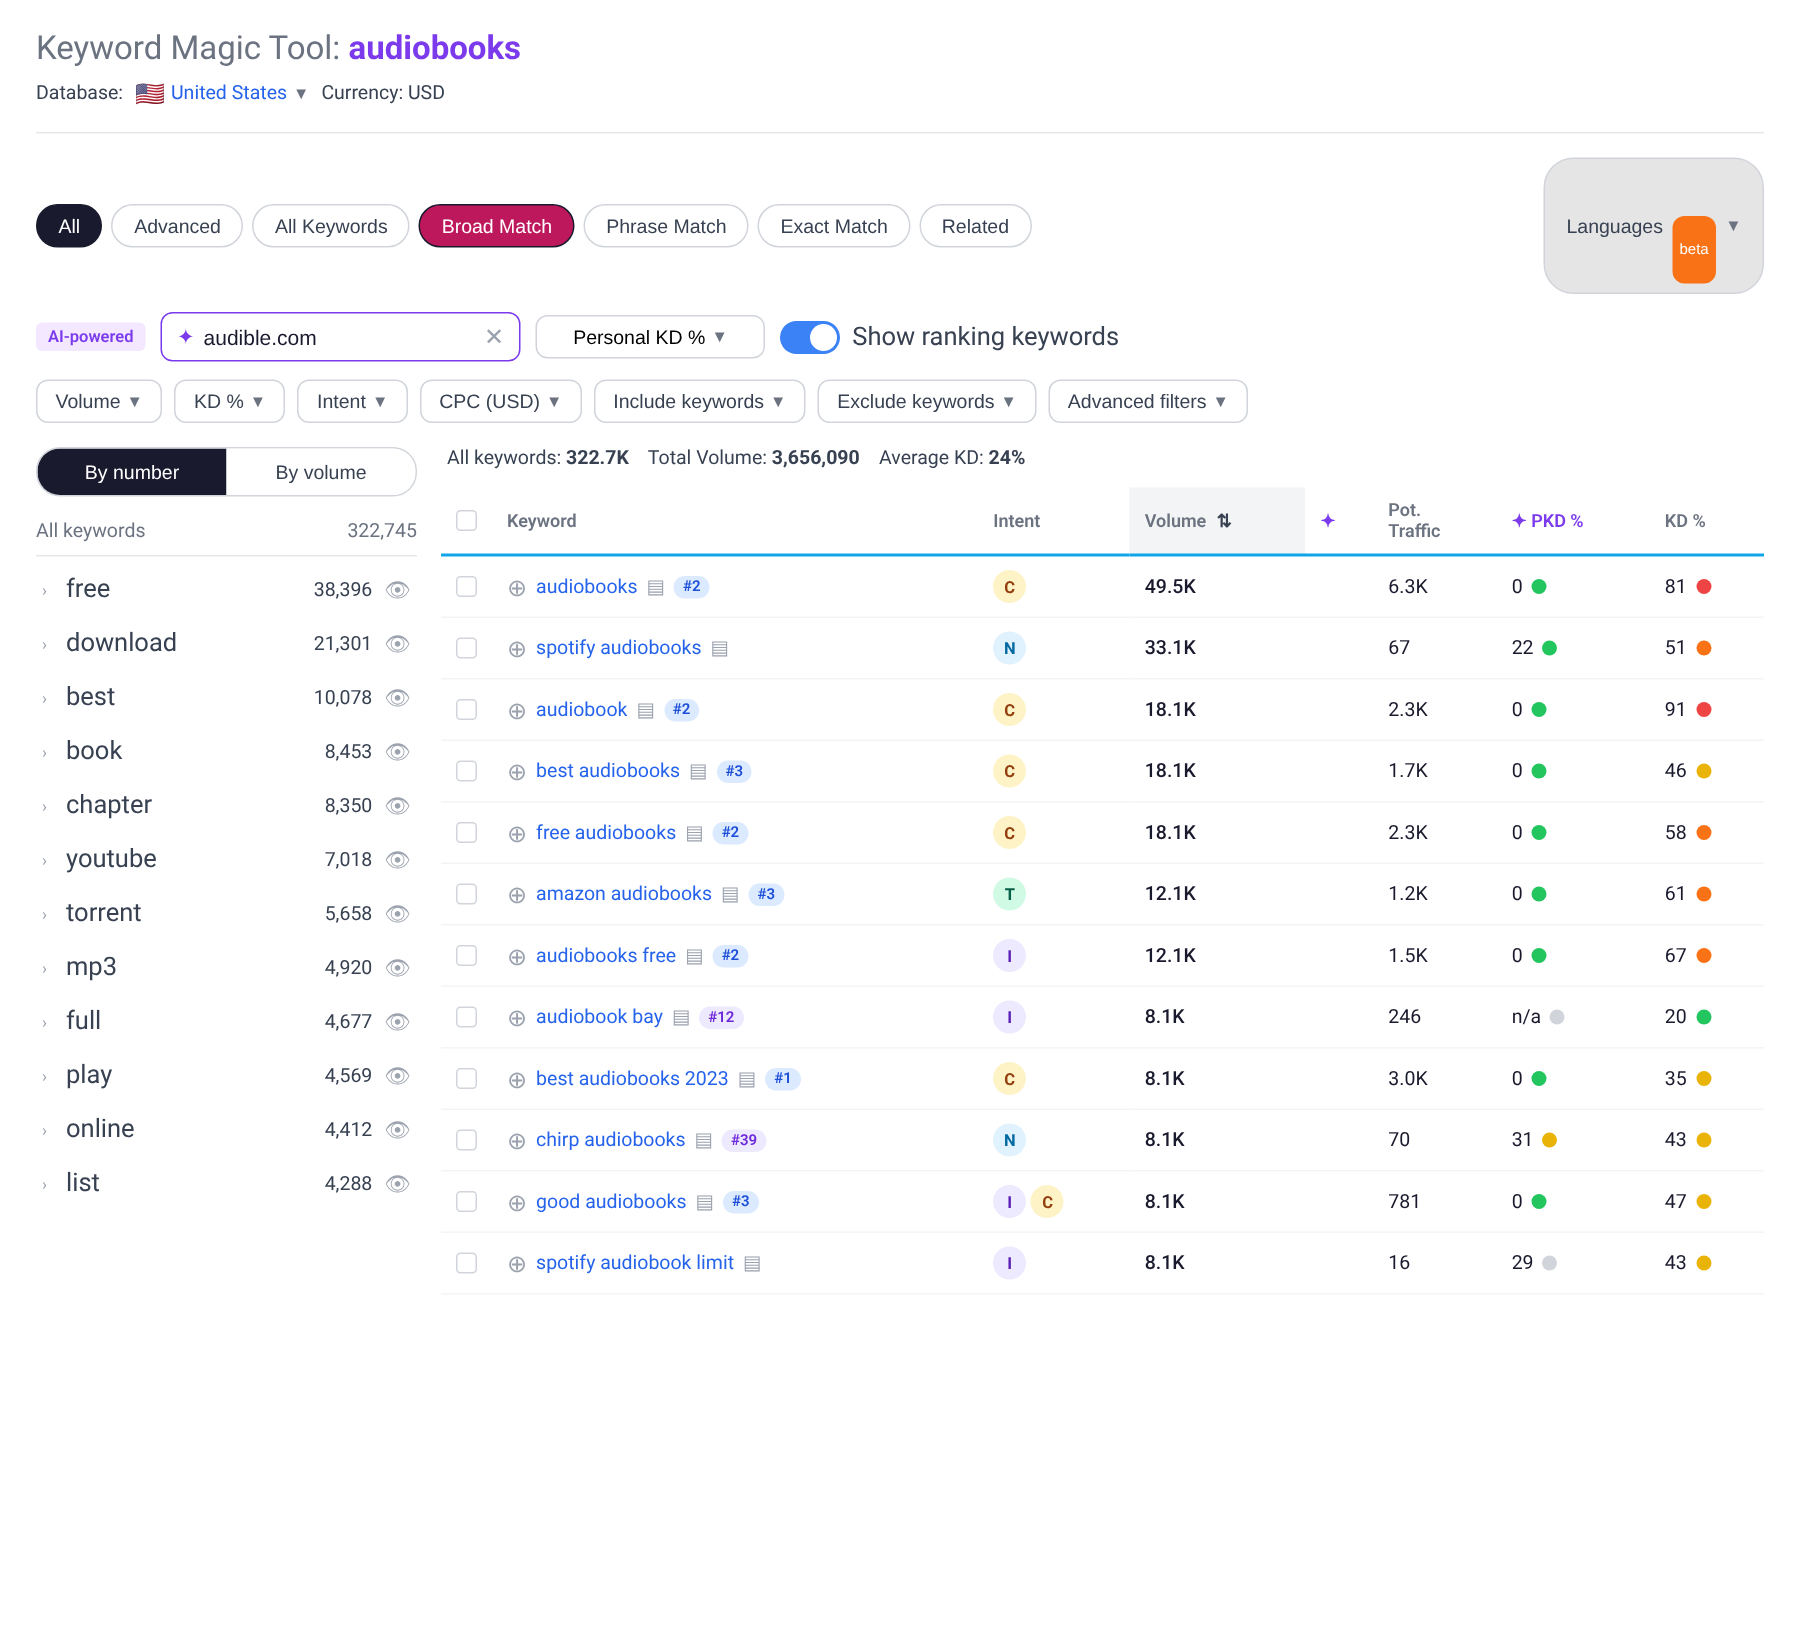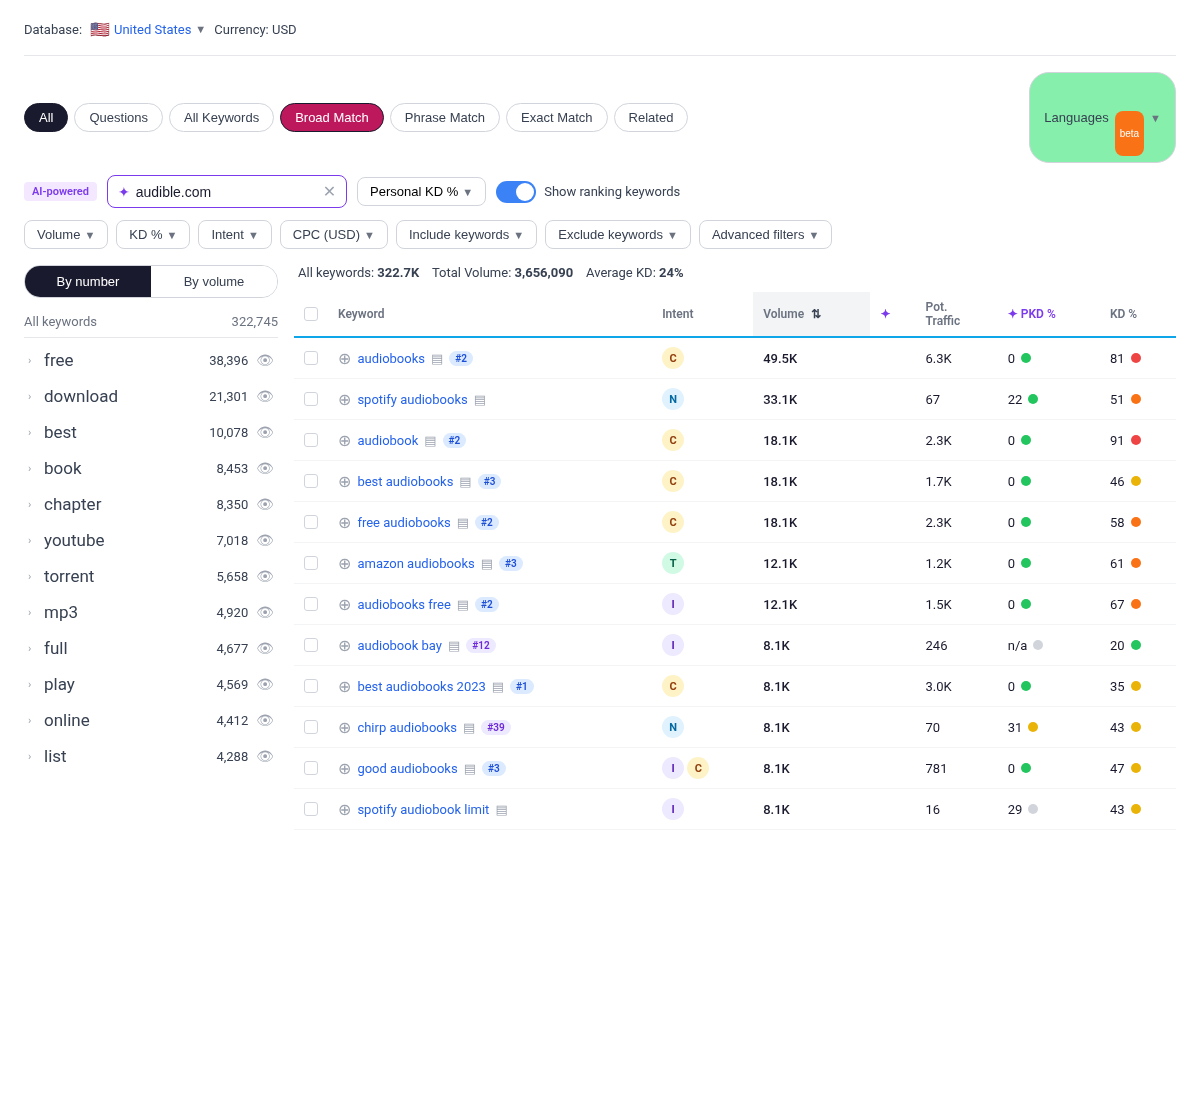--- a/index.html
+++ b/index.html
@@ -12,35 +12,35 @@
     .subtitle { font-size: 13px; color: #374151; margin-bottom: 16px; display: flex; align-items: center; gap: 8px; }
     .subtitle a { color: #2563eb; text-decoration: none; display: flex; align-items: center; gap: 4px; }
 
     .divider { border: none; border-top: 1px solid #e5e7eb; margin-bottom: 16px; }
 
     
     .tab-bar { display: flex; gap: 6px; margin-bottom: 12px; align-items: center; }
     .tab { padding: 6px 14px; border: 1px solid #d1d5db; border-radius: 20px; background: #fff; cursor: pointer; font-size: 13px; color: #374151; white-space: nowrap; }
     .tab.active { background: #1a1a2e; color: #fff; border-color: #1a1a2e; }
     .tab-spacer { flex: 1; }
-    .lang-btn { display: flex; align-items: center; gap: 6px; padding: 6px 14px; border: 1px solid #d1d5db; border-radius: 20px; background: #86efac; cursor: pointer; font-size: 13px; color: #374151; margin-left: auto; }
+    .lang-btn { display: flex; align-items: center; gap: 6px; padding: 6px 14px; border: 1px solid #d1d5db; border-radius: 20px; background: #e5e5e5; cursor: pointer; font-size: 13px; color: #374151; margin-left: auto; }
     .beta-badge { background: #f97316; color: #fff; font-size: 10px; padding: 17px 5px; border-radius: 8px; margin-top: 32px; }
 
     
     .search-row { display: flex; align-items: center; gap: 10px; margin-bottom: 12px; }
     .ai-badge { background: #f3e8ff; color: #7c3aed; font-size: 11px; padding: 3px 8px; border-radius: 4px; font-weight: 600; white-space: nowrap; }
     .search-input-wrap { display: flex; align-items: center; border: 1.5px solid #7c3aed; border-radius: 8px; padding: 6px 10px; background: #fff; min-width: 240px; gap: 6px; }
     .sparkle-icon { color: #7c3aed; font-size: 14px; }
     .search-input { border: none; outline: none; font-size: 14px; flex: 1; color: #1a1a2e; }
     .clear-icon { color: #9ca3af; cursor: pointer; font-size: 16px; }
-    .kd-select { display: flex; align-items: center; gap: 4px; padding: 6px 12px; border: 1px solid #d1d5db; border-radius: 8px; background: #fff; cursor: pointer; font-size: 13px; white-space: nowrap; }
+    .kd-select { display: flex; align-items: center; gap: 4px; padding: 6px 24px; border: 1px solid #d1d5db; border-radius: 8px; background: #fff; cursor: pointer; font-size: 13px; white-space: nowrap; }
     .toggle-wrap { display: flex; align-items: center; gap: 8px; }
     .toggle { width: 40px; height: 22px; background: #3b82f6; border-radius: 11px; position: relative; cursor: pointer; }
     .toggle::after { content: ''; width: 18px; height: 18px; background: #fff; border-radius: 50%; position: absolute; top: 2px; right: 2px; }
-    .toggle-label { font-size: 13px; color: #374151; }
+    .toggle-label { font-size: 17px; color: #374151; }
 
     
     .filter-bar { display: flex; gap: 8px; margin-bottom: 16px; flex-wrap: wrap; }
     .filter-btn { display: flex; align-items: center; gap: 4px; padding: 6px 12px; border: 1px solid #d1d5db; border-radius: 8px; background: #fff; cursor: pointer; font-size: 13px; color: #374151; }
 
     
     .main-content { display: flex; gap: 0; }
 
     
     .sidebar { width: 270px; min-width: 270px; padding-right: 16px; }
@@ -94,36 +94,40 @@
 
     .flag { font-size: 16px; }
     .chevron-down { font-size: 11px; color: #6b7280; }
   </style>
 </head>
 <body>
 
 <div class="page">
 
   <div style="margin-bottom: 6px;">
+    <div class="title">
+      <span>Keyword Magic Tool:</span>
+      <span style="color:#7c3aed; font-weight:700;">audiobooks</span>
+    </div>
     <div class="subtitle">
       <span>Database:</span>
       <a href="#">
         <span class="flag">🇺🇸</span>
         <span>United States</span>
         <span class="chevron-down">▼</span>
       </a>
       <span>Currency: USD</span>
     </div>
   </div>
 
   <hr class="divider">
 
   <div class="tab-bar">
     <button class="tab active">All</button>
-    <button class="tab">Questions</button>
+    <button class="tab">Advanced</button>
     <button class="tab">All Keywords</button>
     <button class="tab" style="background:#be185d;color:#fff;border-color:#1a1a2e;">Broad Match</button>
     <button class="tab">Phrase Match</button>
     <button class="tab">Exact Match</button>
     <button class="tab">Related</button>
     <div class="tab-spacer"></div>
     <button class="lang-btn">
       <span>Languages</span>
       <span class="beta-badge">beta</span>
       <span class="chevron-down">▼</span>

